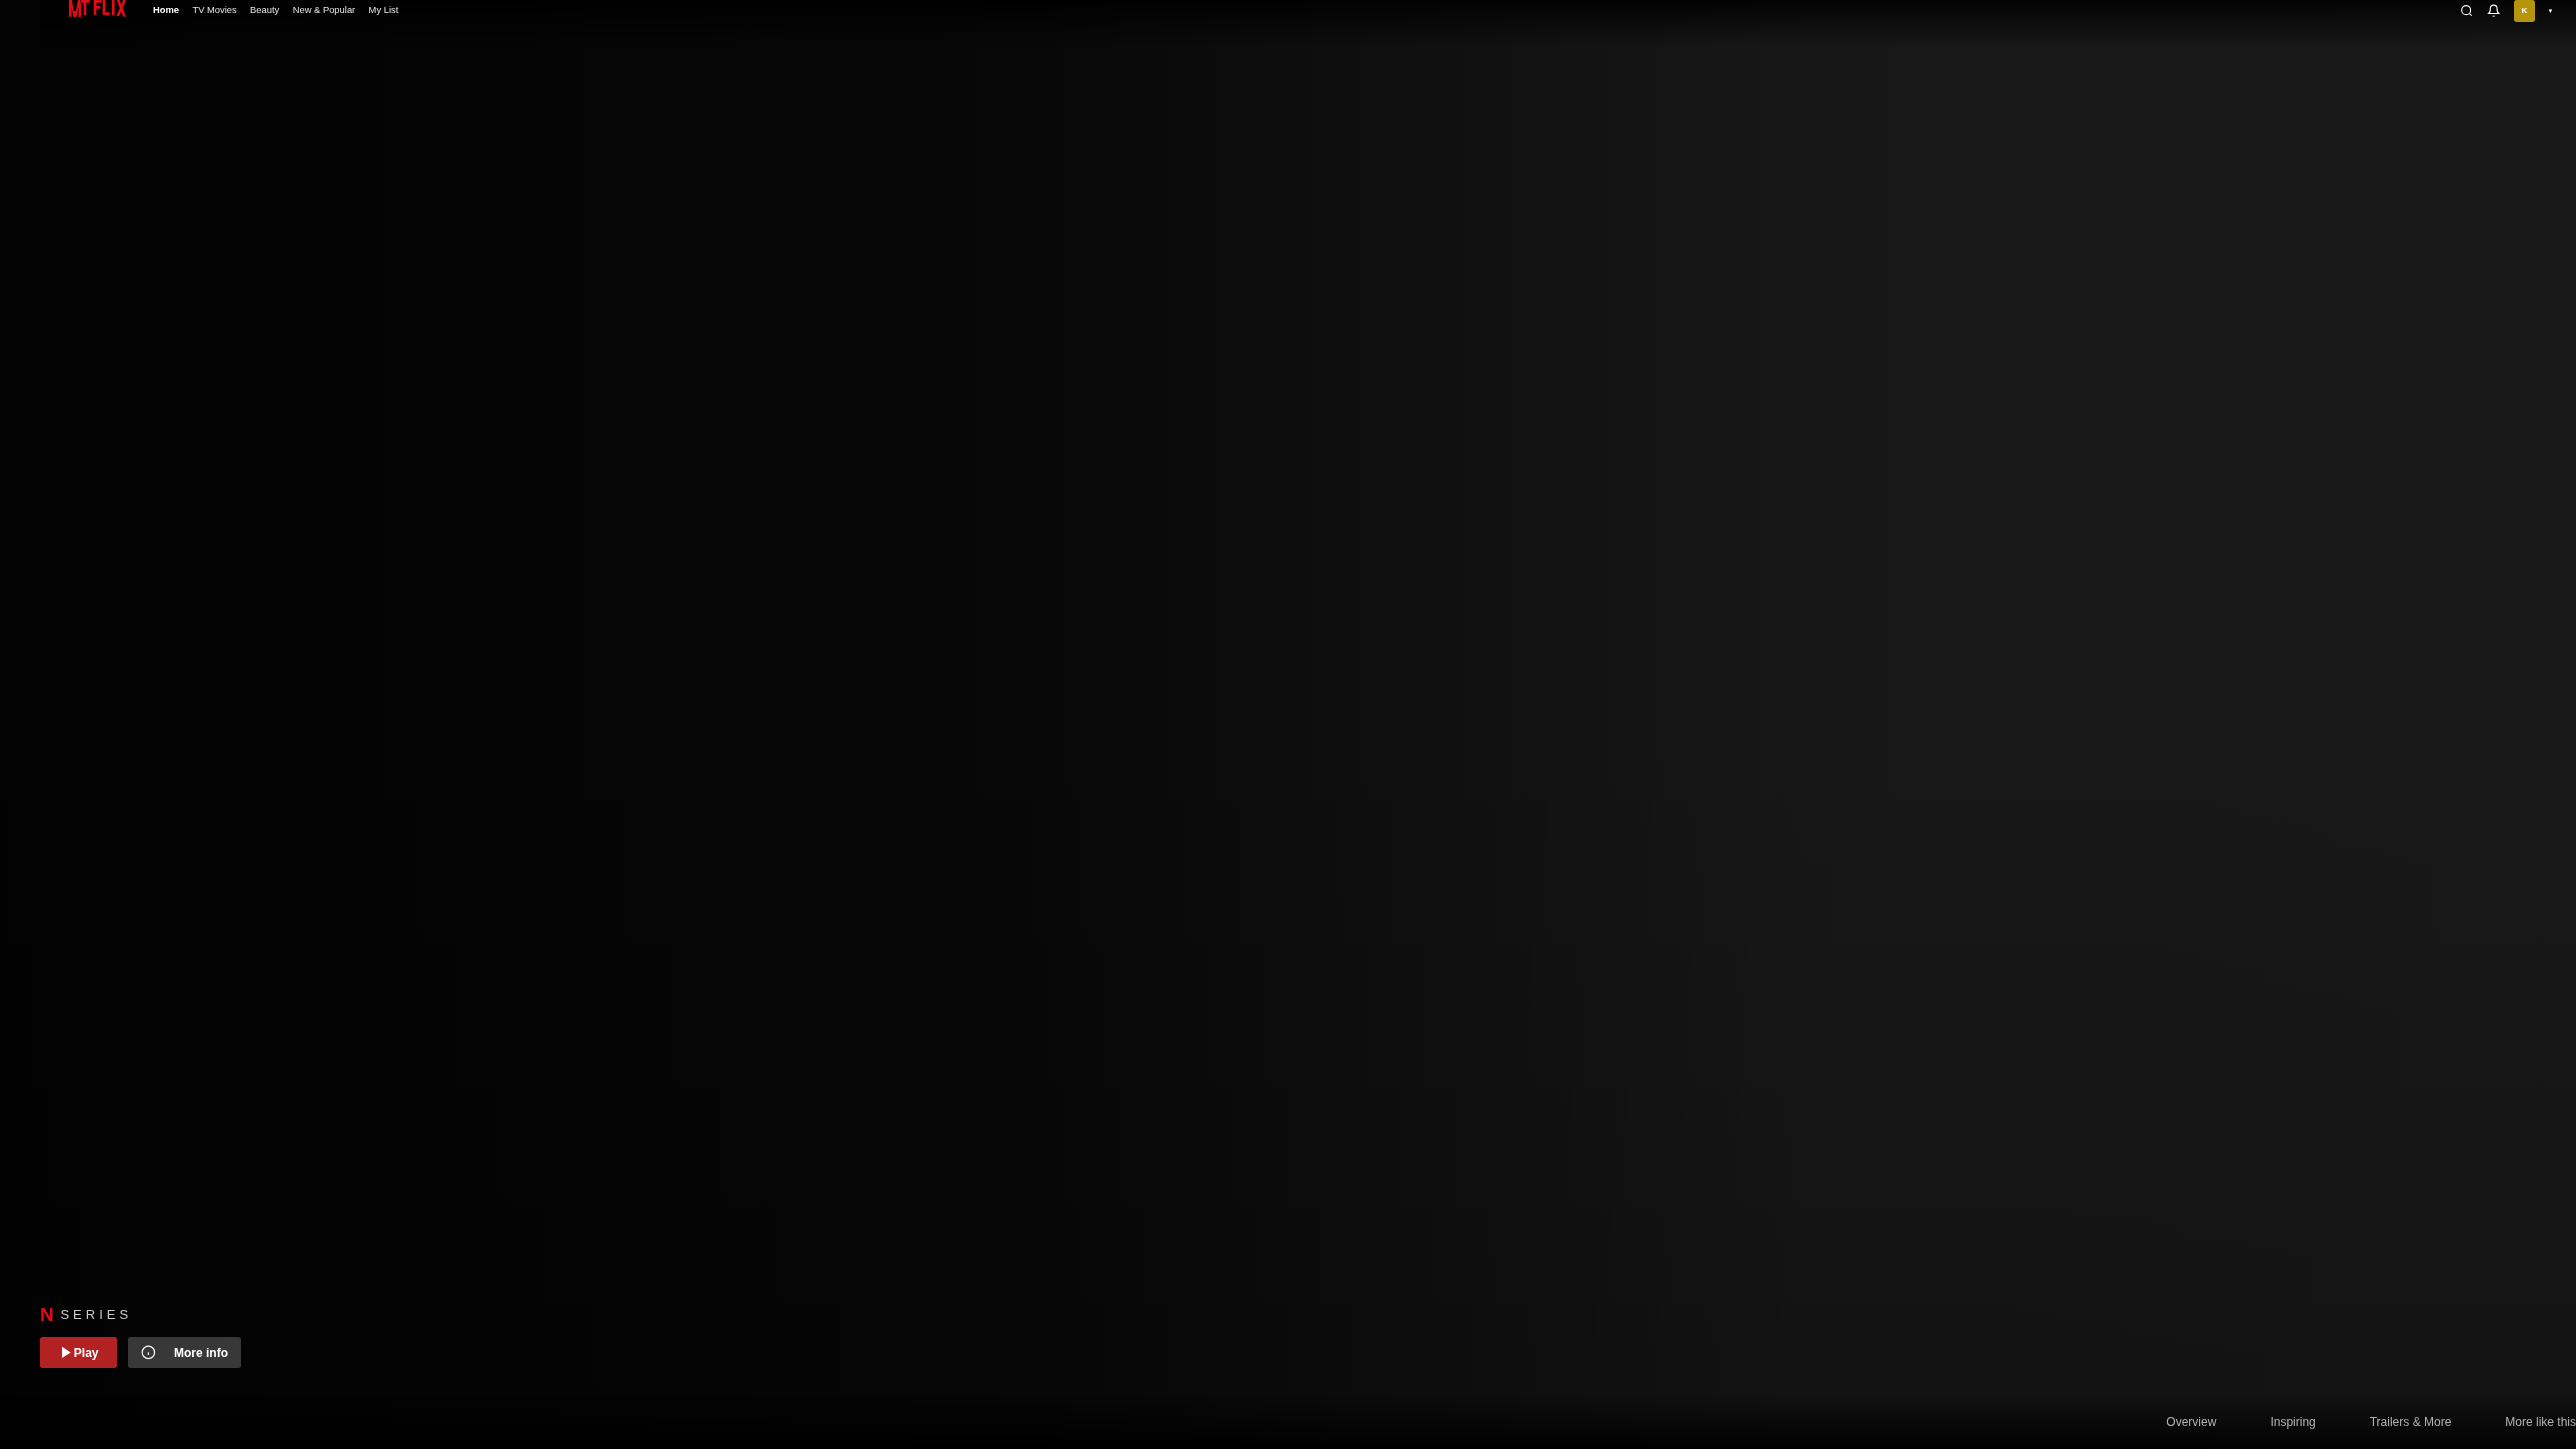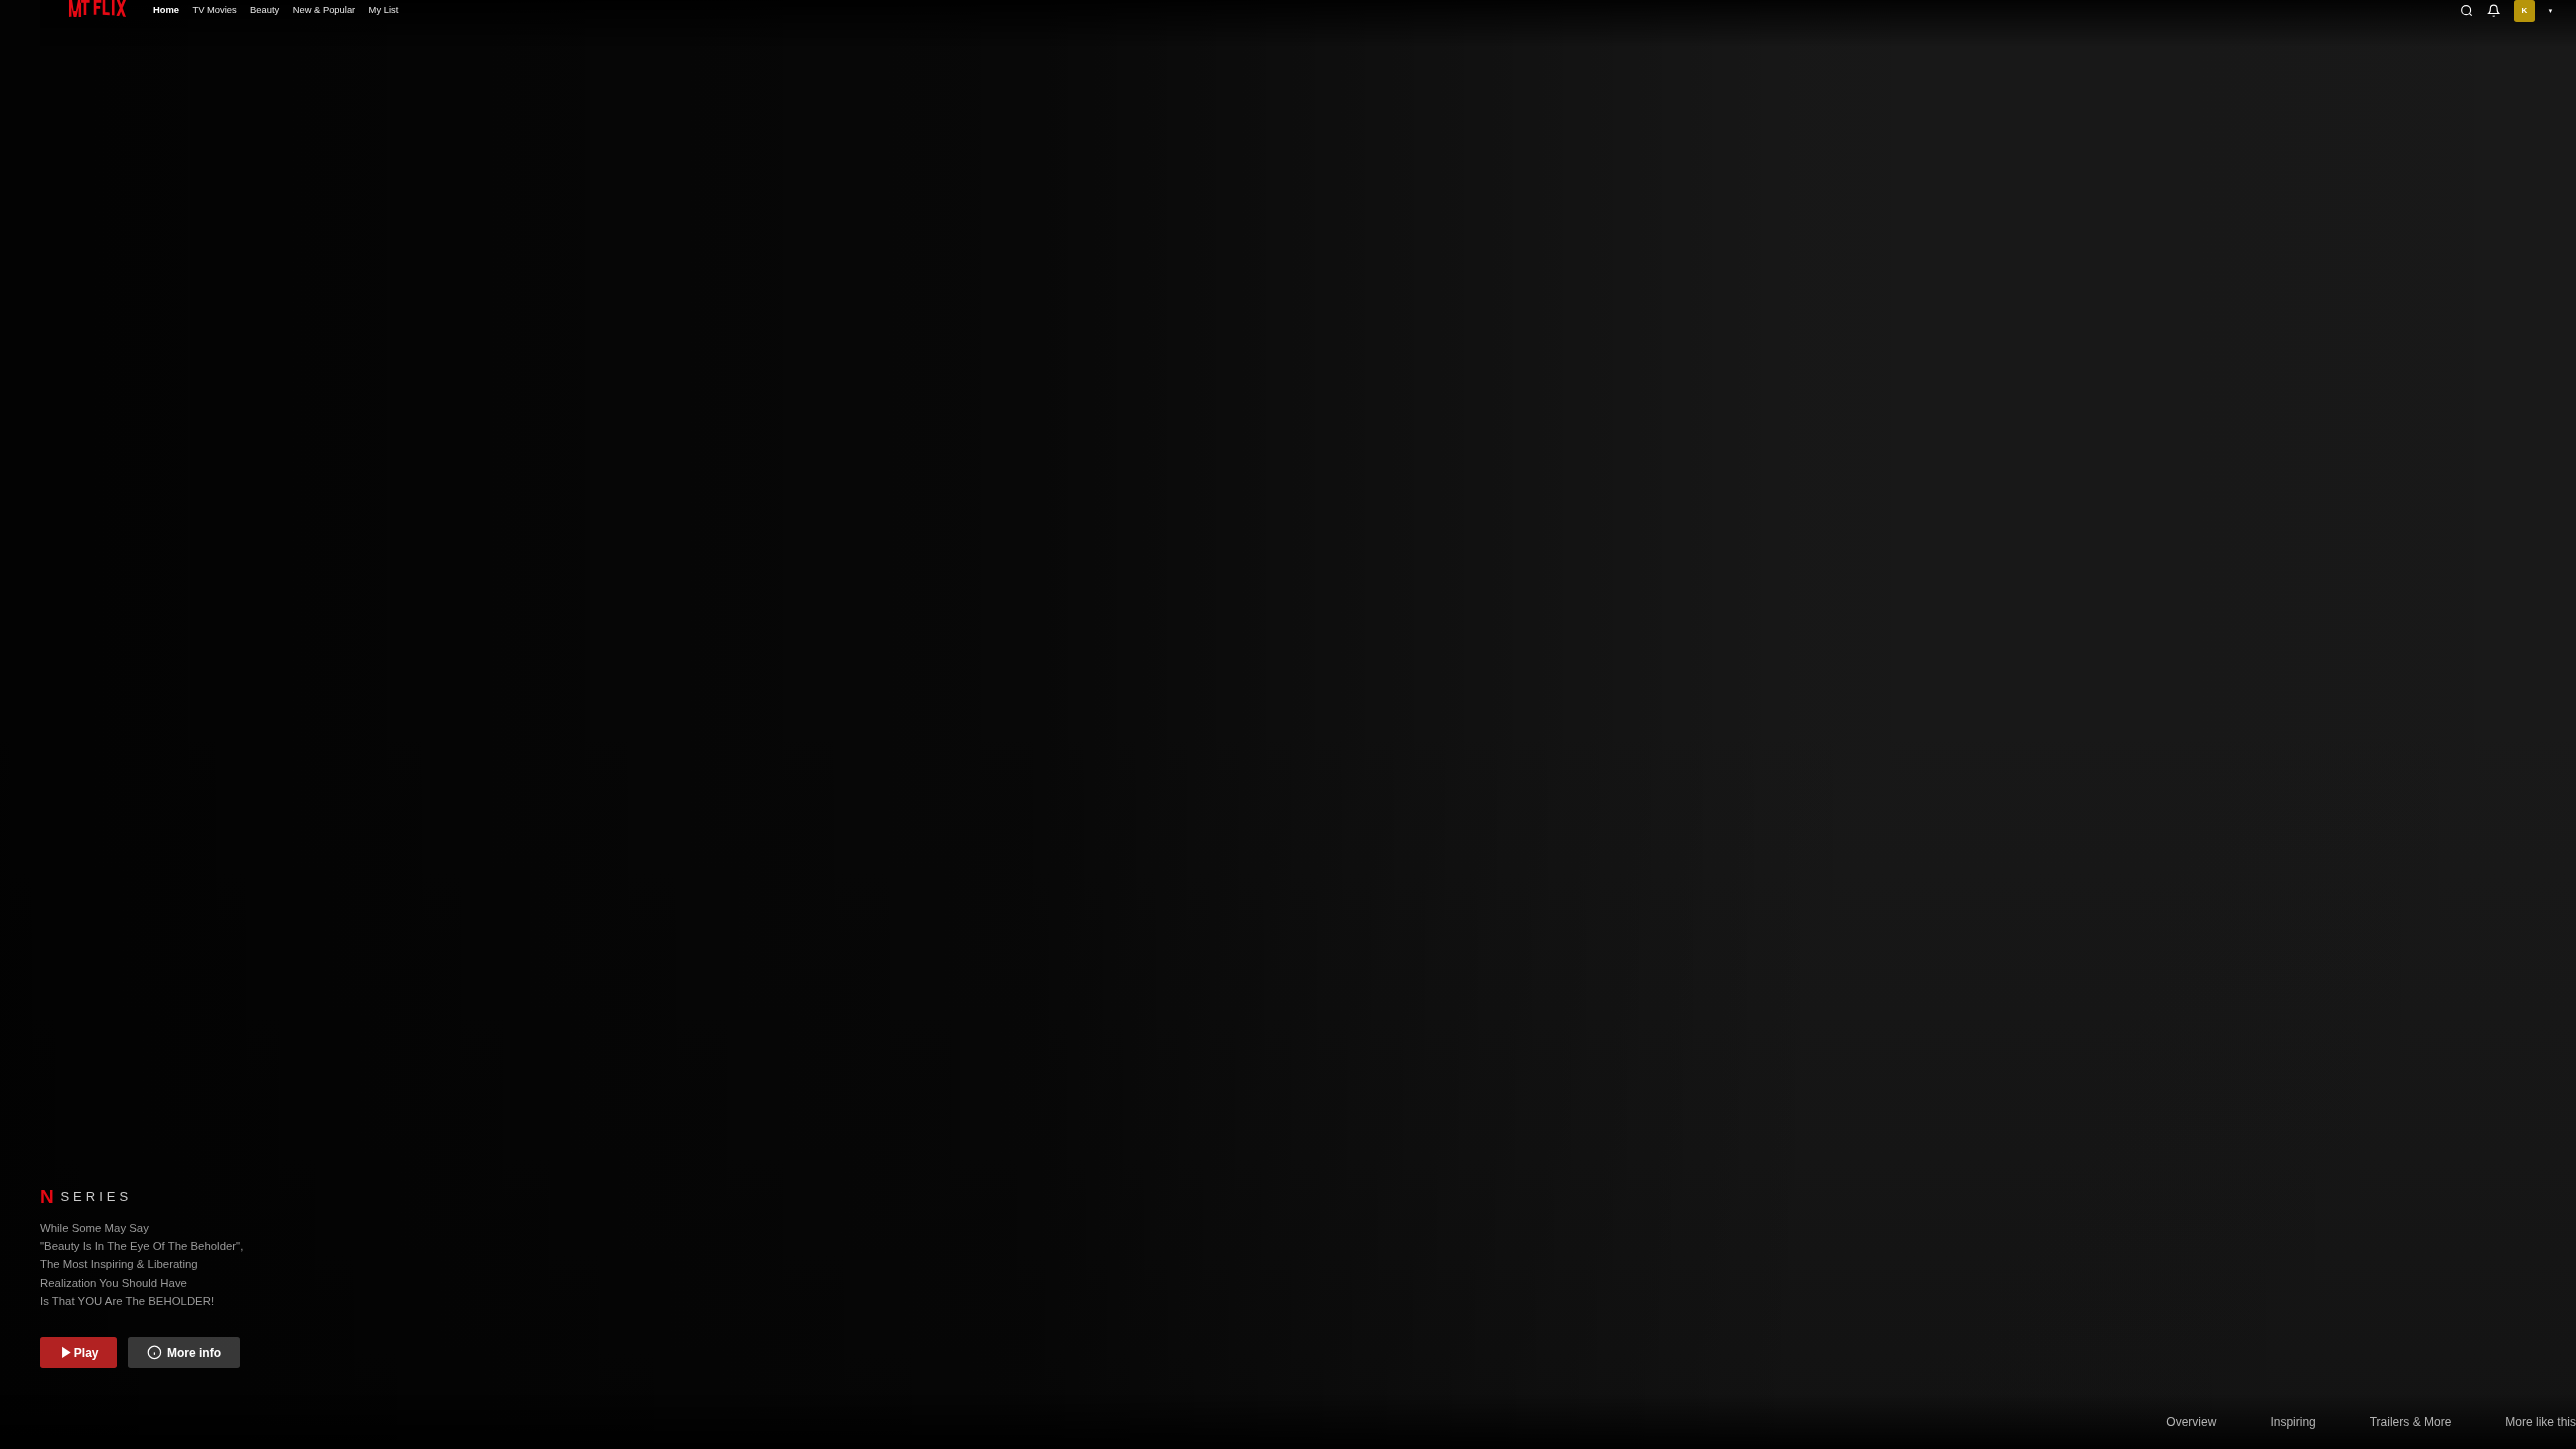--- a/index.html
+++ b/index.html
@@ -198,26 +198,26 @@
     }
 
     .btn-play svg {
       width: 14.8px;
       height: 14.8px;
     }
 
     .btn-more-info {
       display: flex;
       align-items: center;
-      gap: 5px;
+      gap: 18px;
       background-color: rgba(109, 109, 110, 0.5);
       color: #fff;
       border: none;
       border-radius: 2.7px;
-      padding: 8px 19px;
+      padding: 8px 13px;
       font-size: 12px;
       font-weight: 600;
       cursor: pointer;
     }
 
     .btn-more-info svg {
       width: 14.8px;
       height: 14.8px;
     }
 
@@ -292,27 +292,20 @@
     </div>
     <span class="profile-caret">▾</span>
   </div>
 </nav>
 
 <div class="hero">
   <div class="hero-content">
     <div class="series-badge">
       <span class="netflix-n">N</span>
       <span class="series-text">SERIES</span>
-    </div>
-    <div class="hero-description">
-      <span>While Some May Say</span><br>
-      <span>"Beauty Is In The Eye Of The Beholder",</span><br>
-      <span>The Most Inspiring &amp; Liberating</span><br>
-      <span>Realization You Should Have</span><br>
-      <span>Is That YOU Are The BEHOLDER!</span>
     </div>
     <div class="hero-buttons">
       <button class="btn-play">
         <svg viewBox="0 0 24 24" fill="white">
           <polygon points="5,3 19,12 5,21"></polygon>
         </svg>
         <span>Play</span>
       </button>
       <button class="btn-more-info">
         <svg viewBox="0 0 24 24" fill="none" stroke="white" stroke-width="2">

